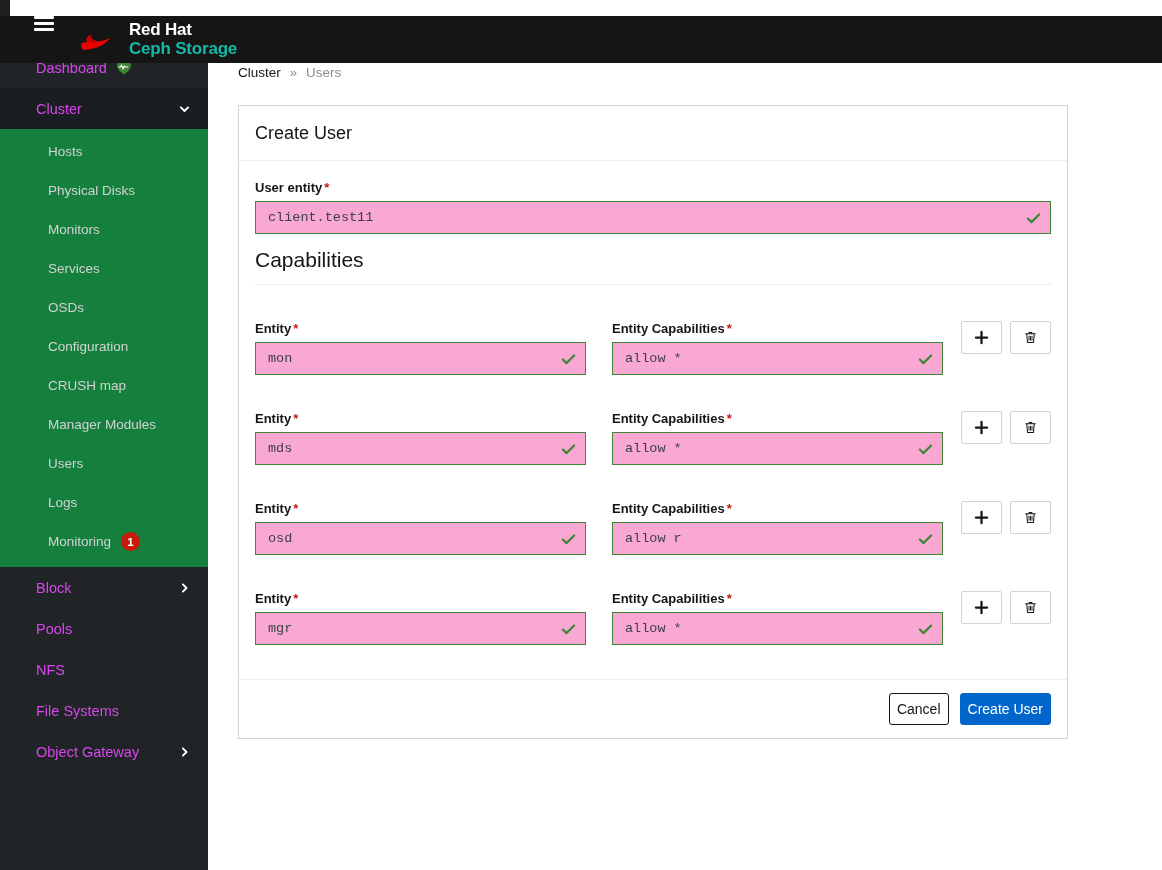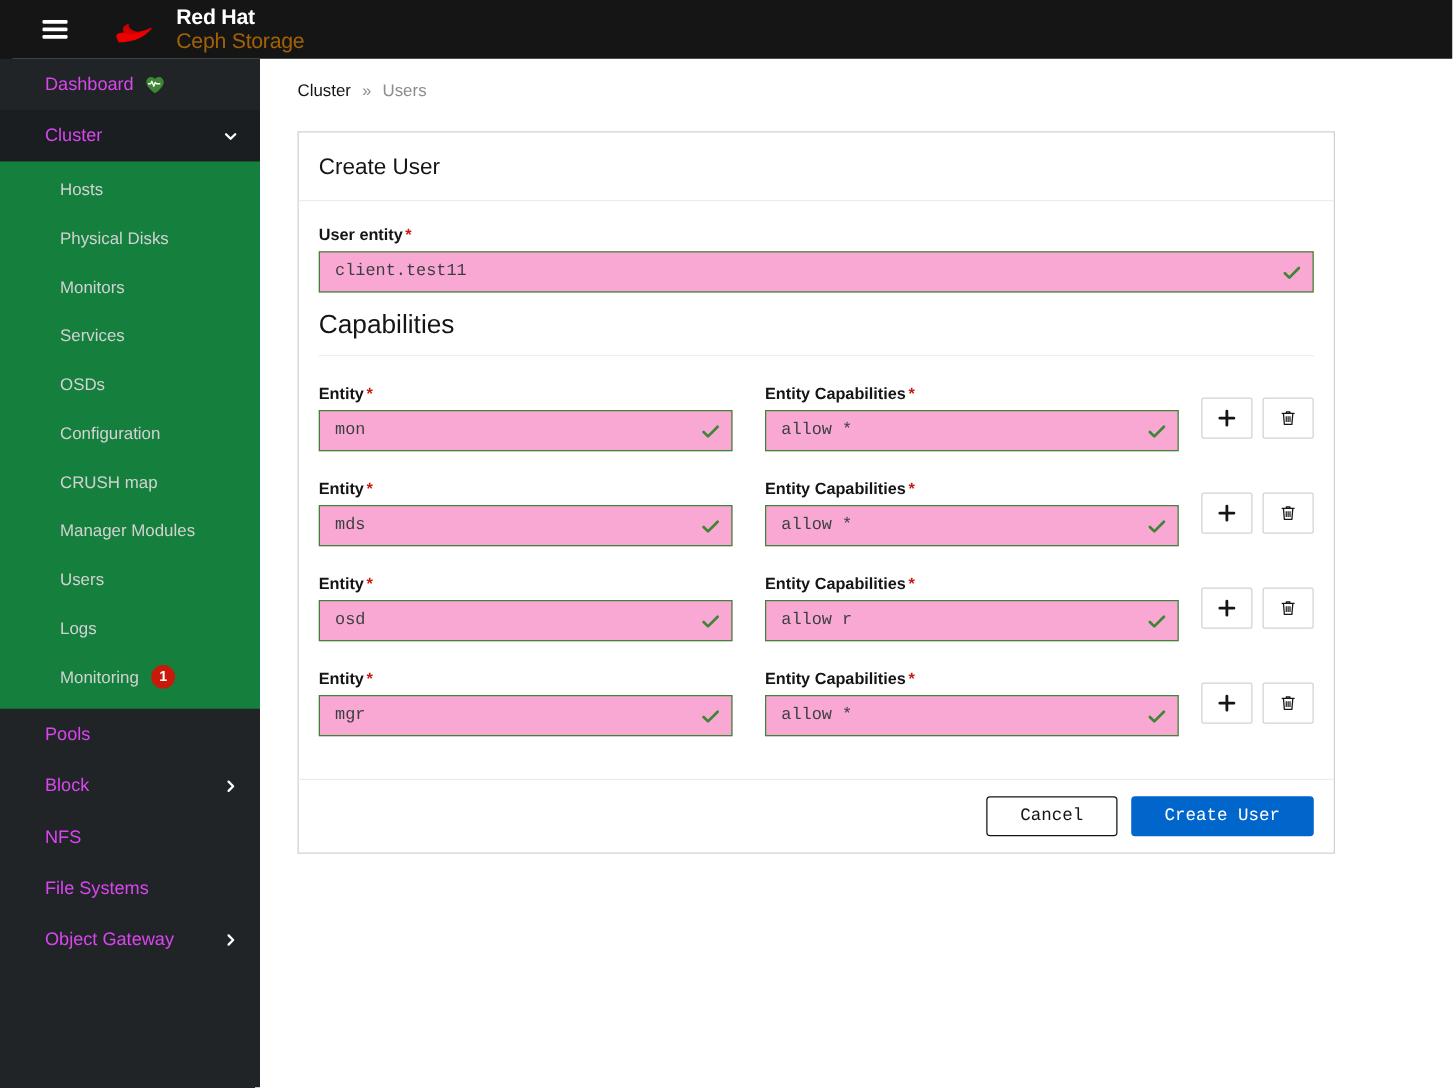--- a/index.html
+++ b/index.html
@@ -16,33 +16,33 @@
     position: absolute; left: 0; top: 0; width: 10px; height: 870px;
     background: #1e1e1e; z-index: 5;
   }
   .edge-mark { position: absolute; left: 0; width: 9px; }
   .edge-mark.gray { top: 348px; height: 4px; background: #7a7a7a; }
   .edge-mark.blue1 { top: 485px; height: 12px; background: #179ffb; }
   .edge-mark.blue2 { top: 503px; height: 12px; background: #179ffb; }
 
   
   .topbar {
-    position: absolute; left: 0; top: 0; width: 1162px; height: 47px;
-    background: #151515; display: flex; align-items: center; z-index: 10; gap: 12px;
+    position: absolute; left: 0; top: 16px; width: 1162px; height: 47px;
+    background: #151515; display: flex; z-index: 10;
   }
   .hamburger {
     width: 20px; margin-left: 34px; display: flex; flex-direction: column;
     gap: 3px; cursor: pointer;
   }
   .hamburger span { display: block; height: 3px; background: #ffffff; border-radius: 1px; }
   .brand { display: flex; align-items: center; margin-left: 20px; }
   .brand-hat { width: 46px; height: 30px; margin-right: 9px; }
   .brand-text { line-height: 1.08; }
   .brand-line1 { color: #ffffff; font-size: 17px; font-weight: bold; letter-spacing: -0.2px; }
-  .brand-line2 { color: #a16207; font-size: 17px; font-weight: normal; letter-spacing: -0.2px; }
+  .brand-line2 { color: #14b8a6; font-size: 17px; font-weight: bold; letter-spacing: -0.2px; }
 
   
   .sidebar {
     position: absolute; left: 0; top: 47px; width: 208px; height: 823px;
     background: #212427; z-index: 6; overflow: hidden;
   }
   .nav-item {
     height: 39px; display: flex; align-items: center; cursor: pointer;
     color: #d946ef; font-size: 14.5px; padding-left: 36px; position: relative;
   }
@@ -105,34 +105,34 @@
   .valid-check {
     position: absolute; right: 10px; top: 50%; transform: translateY(-50%);
     width: 15px; height: 15px; pointer-events: none;
   }
 
   .section-title {
     font-size: 21px; color: #151515; font-weight: normal;
     margin: 14px 0 0 0; padding-bottom: 12px; border-bottom: 1px solid #ededed;
   }
 
-  .cap-row { display: flex; align-items: center; margin-top: 22px; }
+  .cap-row { display: flex; align-items: flex-start; margin-top: 36px; }
   .cap-col-entity { width: 348px; margin-right: 26px; }
   .cap-col-caps { width: 348px; margin-right: 18px; }
   .cap-actions { display: flex; gap: 8px; padding-bottom: 0px; }
   .icon-btn {
     width: 41px; height: 33px; border: 1px solid #d2d2d2; background: #fff;
     display: flex; align-items: center; justify-content: center; cursor: pointer;
     border-radius: 2px;
   }
   .icon-btn svg { width: 15px; height: 15px; }
 
   .btn {
-    font-size: 14px; padding: 7px 26px; cursor: pointer;
-    font-family: Liberation Mono, monospace; border-radius: 3px;
+    font-size: 14px; padding: 7px 7px; cursor: pointer;
+    font-family: Liberation Sans, sans-serif; border-radius: 3px;
   }
   .btn-secondary { background: #fff; border: 1px solid #151515; color: #151515; }
   .btn-primary { background: #0066cc; border: 1px solid #0066cc; color: #fff; }
 </style>
 </head>
 <body>
 
 <div class="edge-strip">
   <div class="edge-mark gray"></div>
   <div class="edge-mark blue1"></div>
@@ -205,27 +205,27 @@
     <div class="nav-item">
       <span>Logs</span>
     </div>
     <div class="nav-item">
       <span>Monitoring</span>
       <span class="badge">1</span>
     </div>
   </div>
 
   <div class="nav-item top-level">
-    <span>Pools</span>
-  </div>
-  <div class="nav-item top-level">
     <span>Block</span>
     <svg class="chev" viewBox="0 0 12 12">
       <path d="M4.2 2l4 4-4 4" stroke="#ffffff" stroke-width="2" fill="none" stroke-linecap="round" stroke-linejoin="round"></path>
     </svg>
+  </div>
+  <div class="nav-item top-level">
+    <span>Pools</span>
   </div>
   <div class="nav-item top-level">
     <span>NFS</span>
   </div>
   <div class="nav-item top-level">
     <span>File Systems</span>
   </div>
   <div class="nav-item top-level">
     <span>Object Gateway</span>
     <svg class="chev" viewBox="0 0 12 12">

